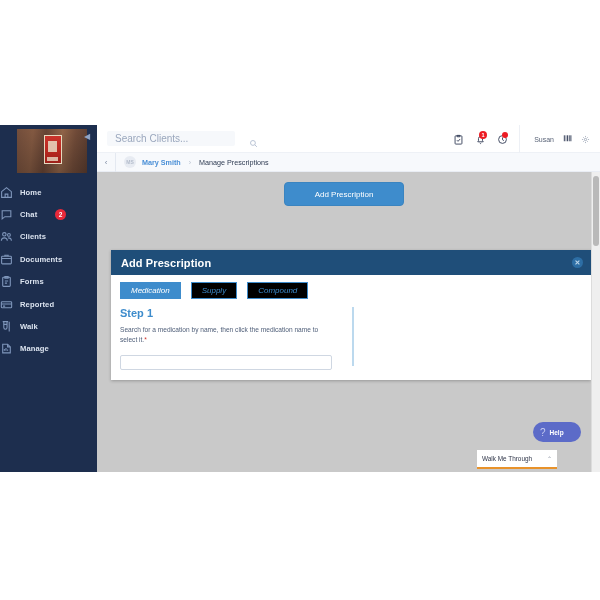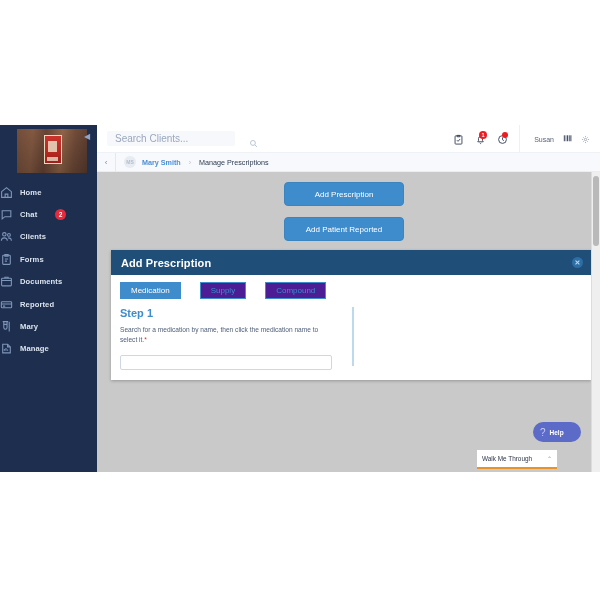--- a/index.html
+++ b/index.html
@@ -358,31 +358,32 @@
     cursor: pointer;
     font-weight: 700;
   }
   #modal-body {
     padding: 7px 9px 10px 9px;
     background: #fff;
     position: relative;
   }
   .tabstrip {
     display: flex;
-    gap: 17px;
+    gap: 8px;
     margin-bottom: 6px;
+    font-style: italic;
   }
   .mtab {
     height: 17px;
     padding: 0 10px;
     display: flex;
     align-items: center;
     font-size: 8px;
     color: #3e8ccc;
-    background: #4c1d95;
+    background: #000000;
     border: 1px solid #3e8ccc;
     cursor: pointer;
     margin-right: 2px;
     box-sizing: border-box;
   }
   .mtab.active {
     background: #3e8ccc;
     color: #ffffff;
     border-color: #3e8ccc;
   }
@@ -541,36 +542,36 @@
               <path d="M15 14.6c3 0 6 1.9 6 5.4"></path>
             </svg>
         </span>
         <span class="nav-label">Clients</span>
       </div>
 
 
       <div class="nav-item">
         <span class="nav-icon">
           <svg viewBox="0 0 24 24" fill="none" stroke="#7f96bb" stroke-width="2">
+              <rect x="3" y="6" width="18" height="14" rx="1.5"></rect>
+              <path d="M3 10h18M9 6V4h6v2"></path>
+            </svg>
+        </span>
+        <span class="nav-label">Documents</span>
+      </div>
+
+      <div class="nav-item">
+        <span class="nav-icon">
+          <svg viewBox="0 0 24 24" fill="none" stroke="#7f96bb" stroke-width="2">
               <rect x="5" y="4" width="14" height="17" rx="1.5"></rect>
               <path d="M9 3h6v3H9z"></path>
               <path d="M9 11h6M9 15h4"></path>
             </svg>
         </span>
         <span class="nav-label">Forms</span>
-      </div>
-
-      <div class="nav-item">
-        <span class="nav-icon">
-          <svg viewBox="0 0 24 24" fill="none" stroke="#7f96bb" stroke-width="2">
-              <rect x="3" y="6" width="18" height="14" rx="1.5"></rect>
-              <path d="M3 10h18M9 6V4h6v2"></path>
-            </svg>
-        </span>
-        <span class="nav-label">Documents</span>
       </div>
 
       <div class="nav-item">
         <span class="nav-icon">
           <svg viewBox="0 0 24 24" fill="none" stroke="#7f96bb" stroke-width="2">
               <rect x="2.5" y="7" width="19" height="11" rx="1.5"></rect>
               <path d="M2.5 11h19M5.5 15h4"></path>
             </svg>
         </span>
         <span class="nav-label">Reported</span>
@@ -578,21 +579,21 @@
 
 
       <div class="nav-item">
         <span class="nav-icon">
           <svg viewBox="0 0 24 24" fill="none" stroke="#7f96bb" stroke-width="2">
               <path d="M7 3v11a3 3 0 0 0 6 0V3"></path>
               <path d="M5 3h10M7 8h6"></path>
               <path d="M17 3v18"></path>
             </svg>
         </span>
-        <span class="nav-label">Mary</span>
+        <span class="nav-label">Walk</span>
       </div>
 
       <div class="nav-item">
         <span class="nav-icon">
           <svg viewBox="0 0 24 24" fill="none" stroke="#7f96bb" stroke-width="2">
               <path d="M5 4h9l5 5v11H5z"></path>
               <path d="M14 4v5h5"></path>
               <path d="M8 16v-3M11 16v-5M14 16v-2"></path>
             </svg>
         </span>
@@ -672,21 +673,20 @@
       <div id="bc-avatar">MS</div>
       <span id="bc-patient">Mary Smith</span>
       <span id="bc-chevron">›</span>
       <span id="bc-current">Manage Prescriptions</span>
     </div>
 
     <div id="content">
 
       <div class="top-actions">
         <button class="action-btn">Add Prescription</button>
-        <button class="action-btn">Add Patient Reported</button>
       </div>
 
       <div id="modal">
         <div id="modal-header">
           <span id="modal-title">Add Prescription</span>
           <span id="modal-close">✕</span>
         </div>
 
         <div id="modal-body">
 

